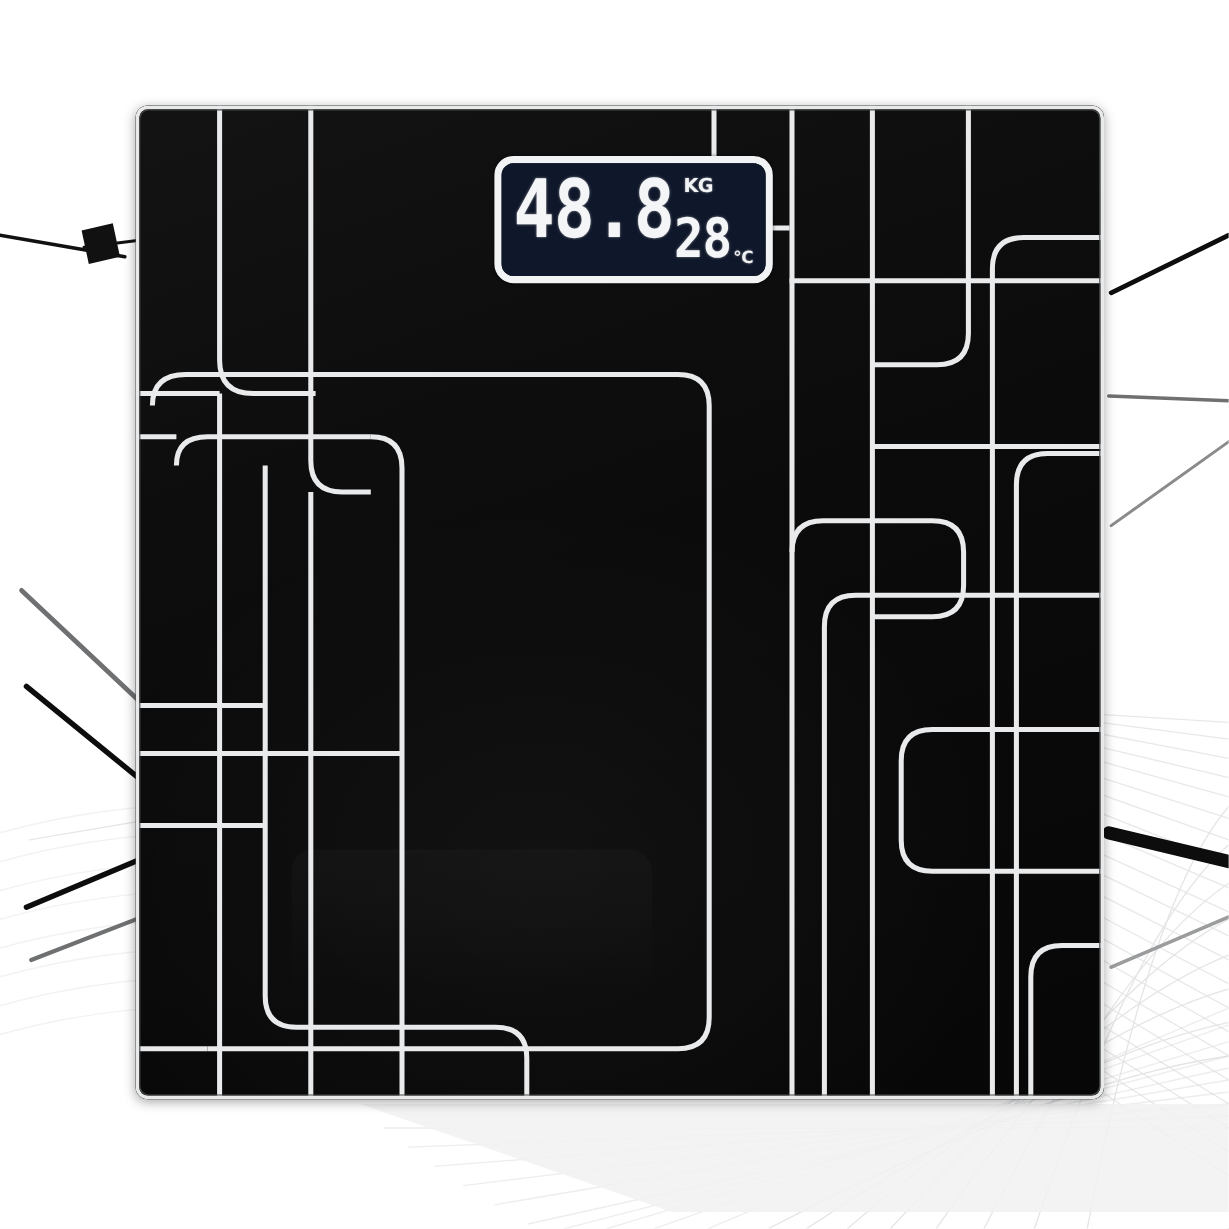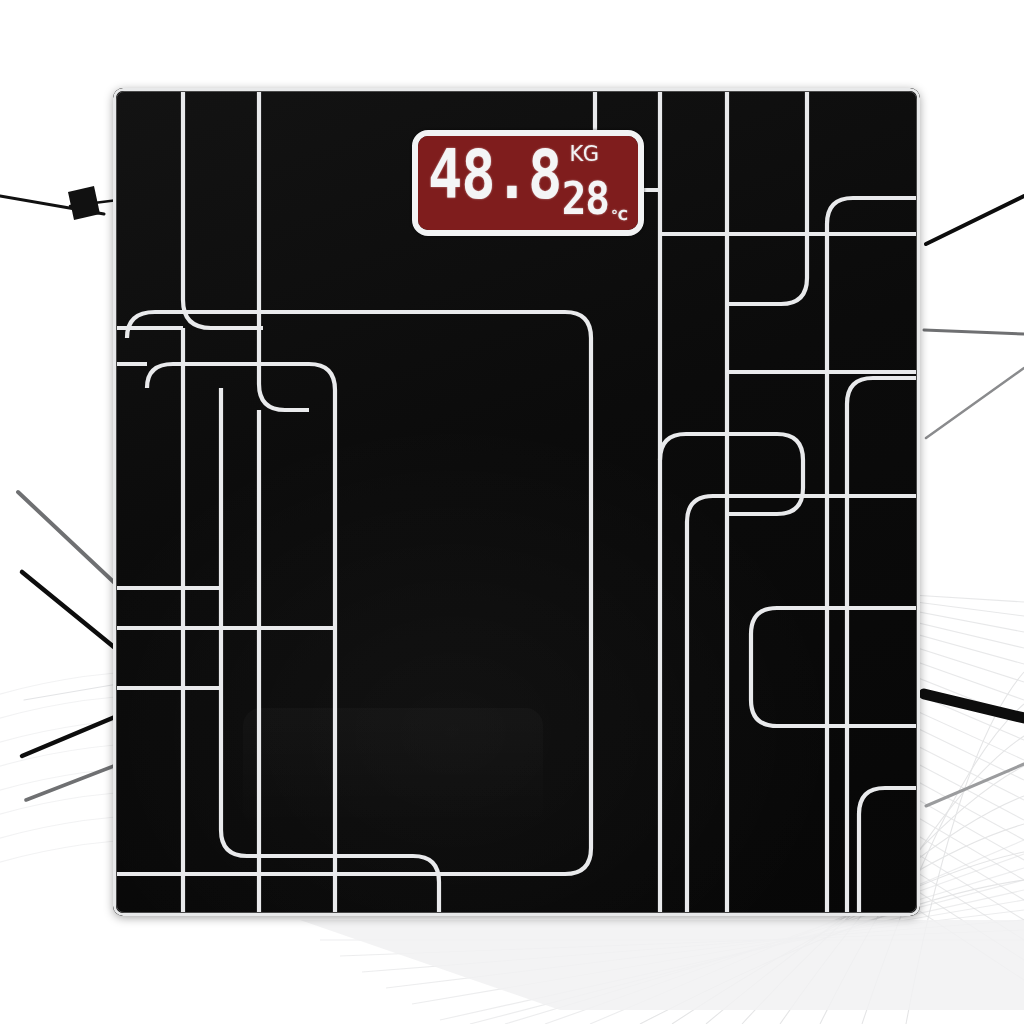--- a/index.html
+++ b/index.html
@@ -89,21 +89,21 @@
     border: 6px solid #f2f3f4;
     border-radius: 16px;
     box-sizing: border-box;
     background: #1b1b1b;
     box-shadow: 0 0 3px rgba(0,0,0,0.6);
   }
   #display-inner {
     position: absolute;
     inset: 6px;
     border-radius: 10px;
-    background: #7f1d1d;
+    background: #0f172a;
     overflow: hidden;
   }
   #readout {
     position: absolute;
     left: 0; right: 0; top: 0; bottom: 0;
     display: flex;
     align-items: flex-start;
     justify-content: flex-start;
     padding: 4px 0 0 10px;
     box-sizing: border-box;
@@ -116,22 +116,22 @@
     text-shadow: 0 0 2px rgba(255,255,255,0.55);
   }
   #weight-value {
     font-size: 60px;
     line-height: 62px;
     transform: scaleY(1.12) scaleX(0.95);
     transform-origin: left top;
   }
   #weight-unit {
     font-family: "DejaVu Sans", sans-serif;
-    font-size: 21px;
-    font-weight: 400;
+    font-size: 16px;
+    font-weight: 700;
     color: #f2f3f4;
     line-height: 21px;
     margin: 4px 16px 0 1px;
     letter-spacing: -0.5px;
     text-shadow: 0 0 2px rgba(255,255,255,0.5);
   }
   #temp-block {
     position: absolute;
     right: 10px;
     bottom: 8px;

